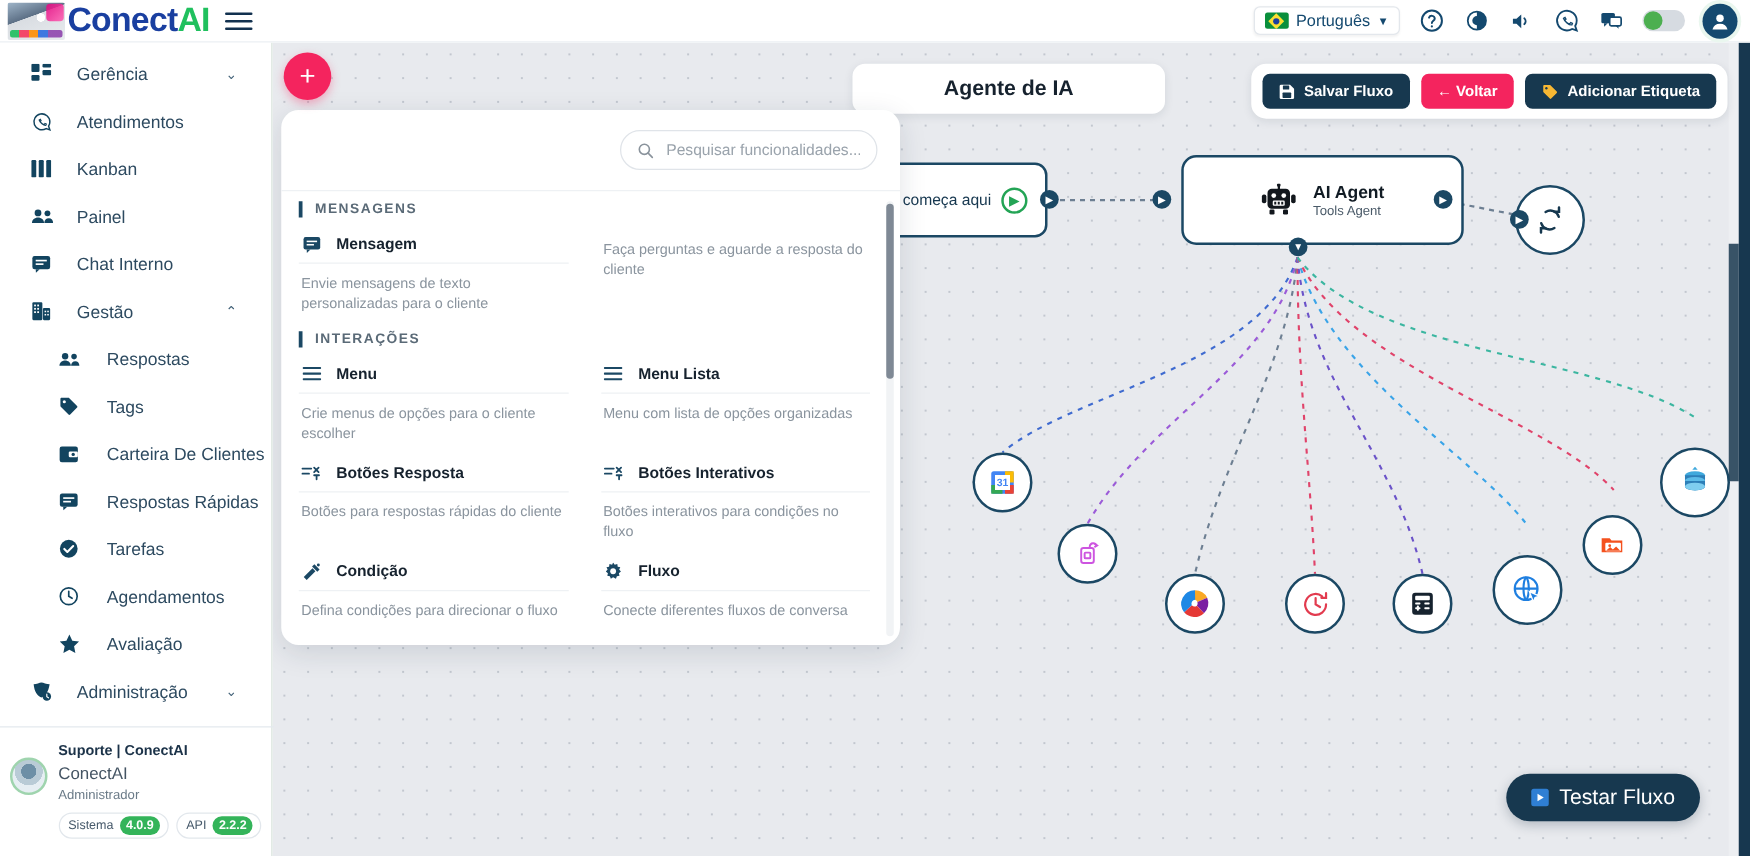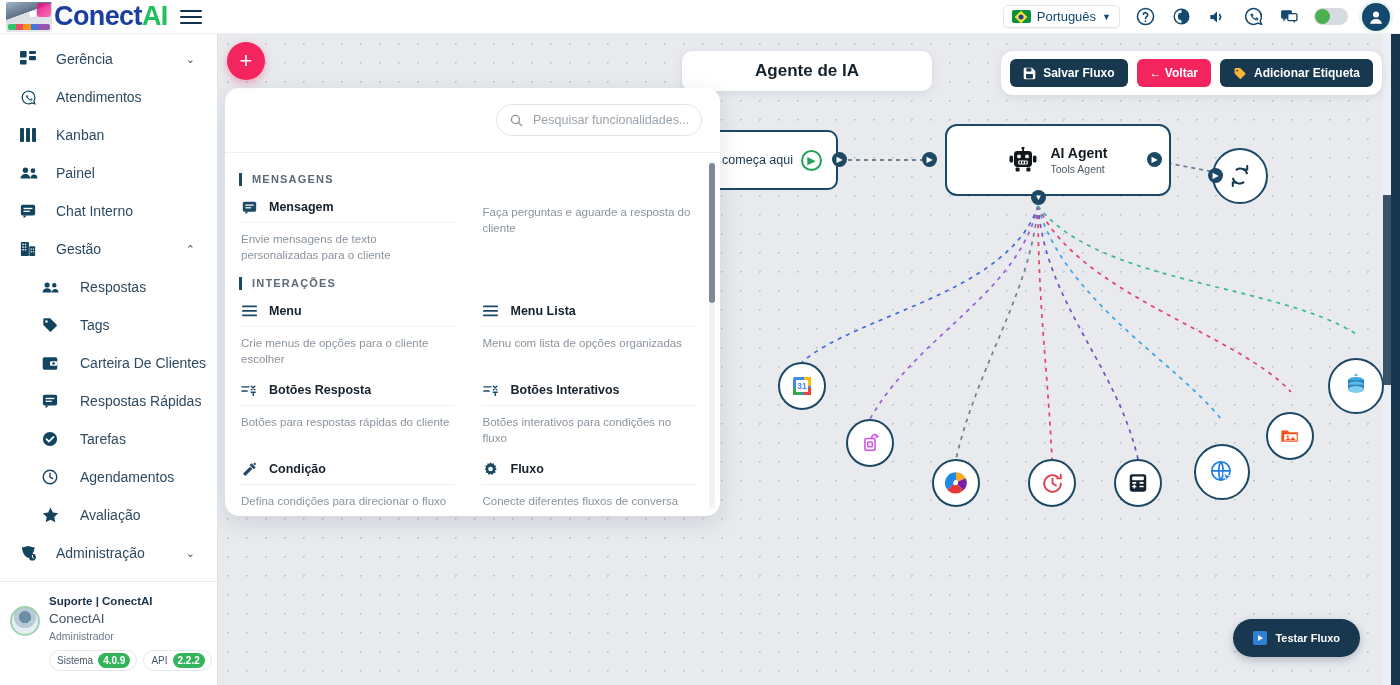--- a/index.html
+++ b/index.html
@@ -73,21 +73,21 @@
   .avatar-btn {
     width: 28px; height: 28px; border-radius: 50%; background: #14496f; color:#fff;
     display:flex; align-items:center; justify-content:center; cursor:pointer;
     box-shadow: 0 0 0 3px #eaf7ef;
   }
 
   
   .sidebar {
     position: absolute; top: 34px; left: 0; width: 218px; height: 651px;
     background: #ffffff; border-right: 1px solid #d9e4dd; z-index: 35;
-    display: flex; flex-direction: column;
+    display: flex; flex-direction: column; align-items: center;
   }
   .side-scroll { flex: 1; overflow: hidden; padding-top: 6px; }
   .side-item {
     display: flex; align-items: center; height: 38px; padding-left: 20px;
     color: #2d4a60; font-size: 14px; cursor: pointer; position: relative;
   }
   .side-item .si-ico {
     width: 22px; flex: none; display:flex; align-items:center; justify-content:flex-start;
     color: #12445f;
   }
@@ -149,21 +149,21 @@
     display: flex; align-items: center; gap: 7px; height: 28px; padding: 0 13px;
     border-radius: 6px; font-size: 12px; font-weight: 700; color: #fff; cursor: pointer; white-space: nowrap;
   }
   .fbtn.dark { background: #17384f; }
   .fbtn.pink { background: #f4245e; }
 
   
   .test-btn {
     position: absolute; right: 40px; bottom: 28px; height: 38px; padding: 0 20px;
     background: #17384f; color: #fff; border-radius: 19px; display: flex; align-items: center;
-    gap: 8px; font-size: 11px; font-weight: 700; cursor: pointer; z-index: 12;
+    gap: 8px; font-size: 17px; font-weight: 400; cursor: pointer; z-index: 12;
     box-shadow: 0 3px 9px rgba(20,40,60,.25);
   }
   .play-sq {
     width: 14px; height: 14px; border-radius: 2px; background: #2f7fd4;
     display:flex; align-items:center; justify-content:center;
   }
   .play-sq::after { content:""; border-left: 5px solid #fff; border-top: 3.5px solid transparent; border-bottom: 3.5px solid transparent; margin-left:1px;}
 
   
   .node-start {
@@ -203,21 +203,21 @@
   .panel-head { height: 64px; display: flex; align-items: center; justify-content: flex-end; padding-right: 18px; }
   .search-box {
     display: flex; align-items: center; gap: 10px; width: 206px; height: 32px;
     border: 1px solid #e0e4e9; border-radius: 16px; padding: 0 13px; color: #9aa3ac; font-size: 12.5px;
   }
   .search-box input {
     border: none; outline: none; font-size: 12.5px; font-family: "Liberation Sans", sans-serif;
     color: #56616c; width: 155px; background: transparent;
   }
   .search-box input::placeholder { color: #9aa3ac; }
-  .panel-body { position: relative; height: 364px; border-top: 1px solid #eef1f4; padding: 12px 22px 0 12px; overflow: hidden; }
+  .panel-body { position: relative; height: 364px; border-top: 1px solid #eef1f4; padding: 0 22px 0 12px; overflow: hidden; }
   .panel-sb-track { position: absolute; right: 5px; top: 8px; width: 6px; height: 348px; background: #f1f3f5; border-radius: 3px;}
   .panel-sb-thumb { position: absolute; right: 5px; top: 10px; width: 6px; height: 140px; background: #7f8995; border-radius: 3px;}
   .sec-title {
     font-size: 11px; letter-spacing: 1.2px; font-weight: 700; color: #5a6a77;
     padding-left: 10px; border-left: 3px solid #1b4864; margin: 8px 0 4px 2px; line-height: 1.2;
   }
   .grid2 { display: grid; grid-template-columns: 1fr 1fr; column-gap: 22px; }
   .feat { padding: 6px 2px 0 2px; cursor: pointer; }
   .feat-head { display: flex; align-items: center; gap: 12px; padding: 3px 0 7px 2px; border-bottom: 1px solid #eef1f4; }
   .feat-ico { width: 16px; height: 16px; color: #1b4864; display:flex; align-items:center; justify-content:center; flex:none;}

